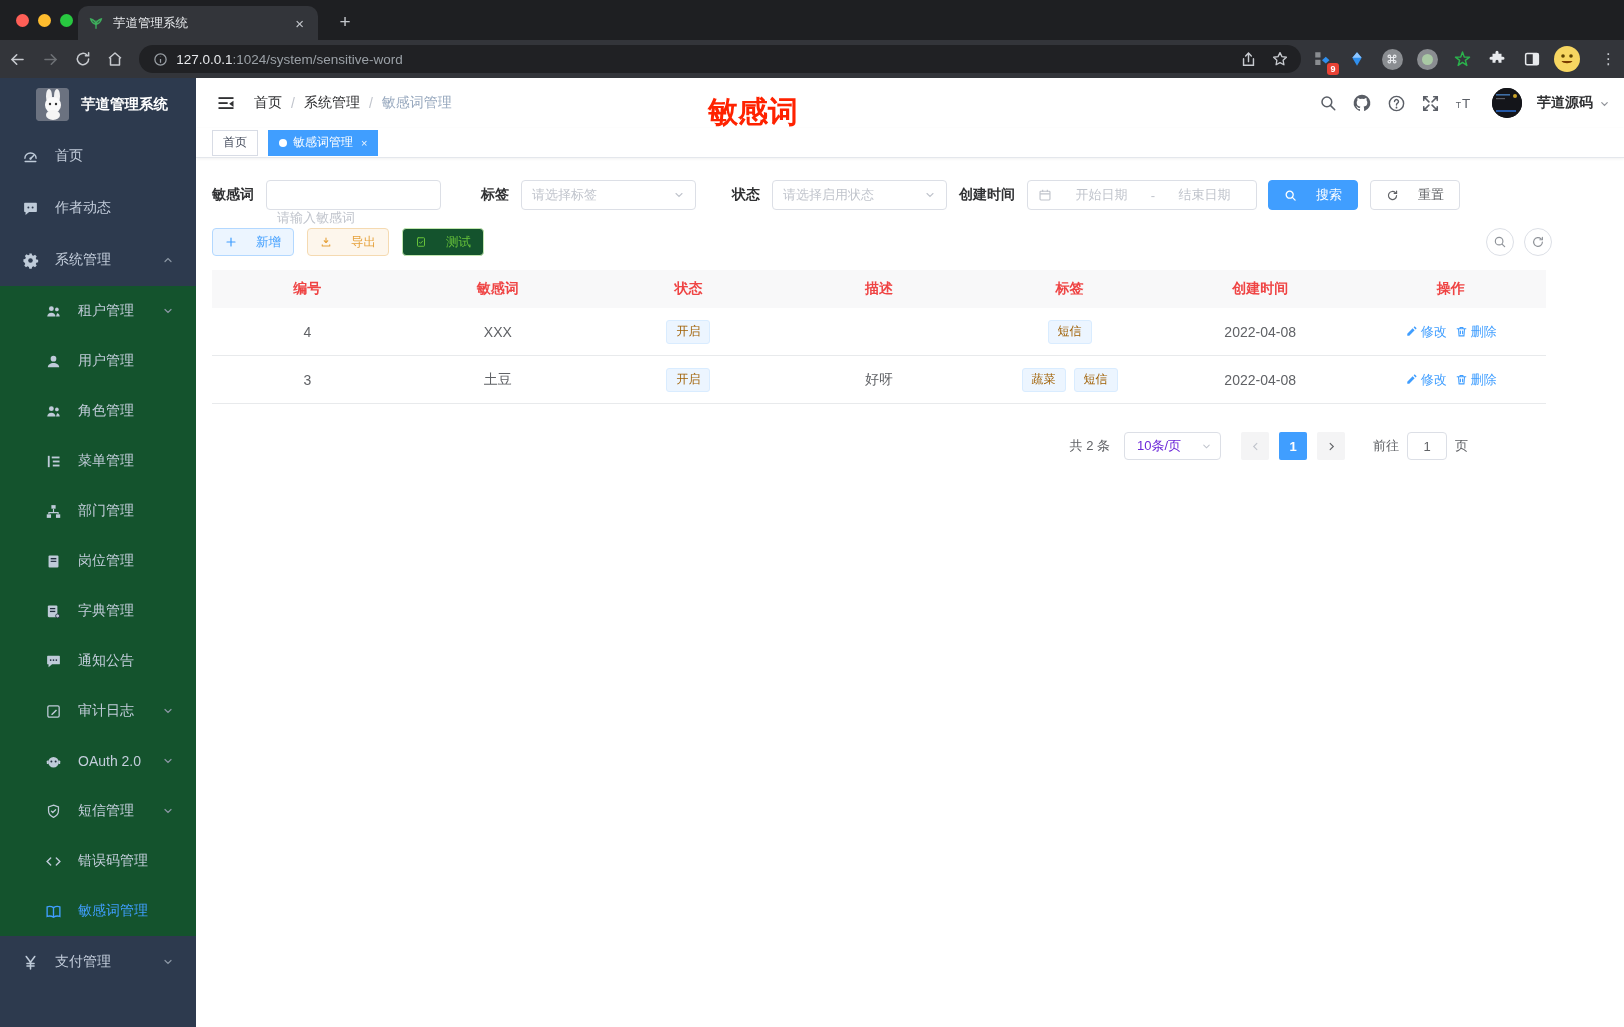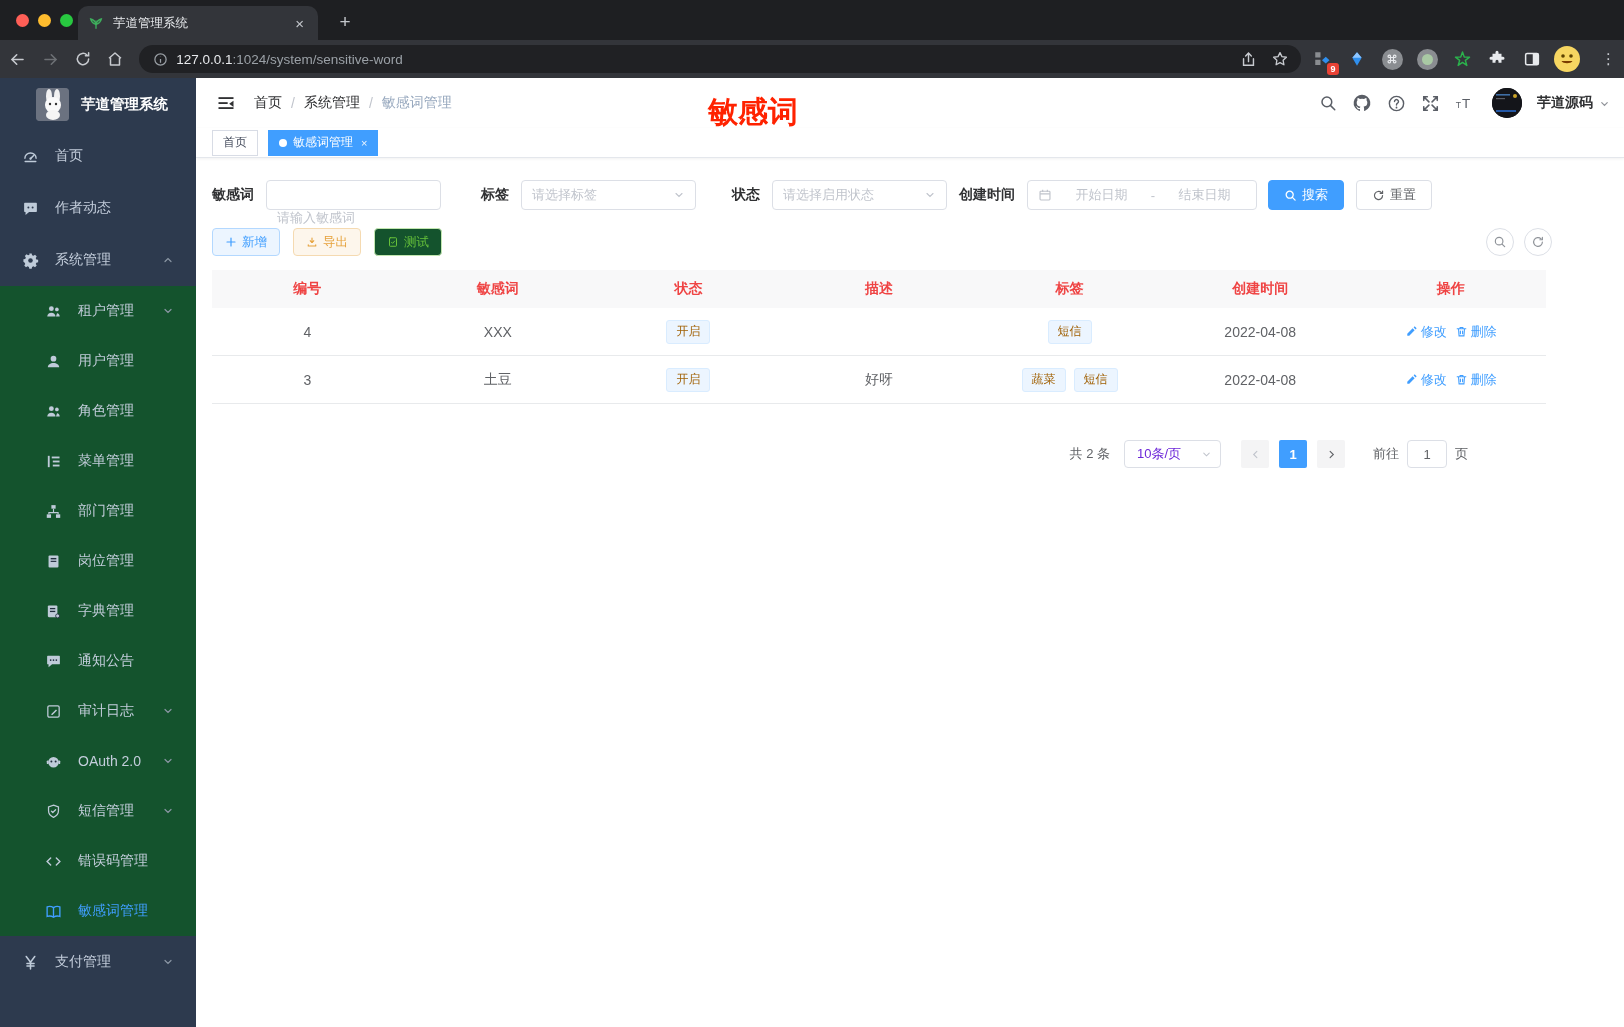--- a/index.html
+++ b/index.html
@@ -75,21 +75,21 @@
   
   .filter { display:flex; align-items:center; margin:22px 0 0 16px; height:30px; }
   .flabel { font-size:14px; font-weight:700; color:#303133; white-space:nowrap; }
   .fctl { height:30px; border:1px solid #dcdfe6; border-radius:4px; display:flex; align-items:center;
     font-size:13px; color:#c0c4cc; padding:0 10px; background:#fff; }
   .fctl input { border:none; outline:none; width:100%; font-size:13px; color:#606266; background:transparent; font-family:inherit;margin-top:44px; }
   .fctl input::placeholder { color:#c0c4cc; }
   .sel { justify-content:space-between; }
   .chev-d { color:#c0c4cc; }
   .btn { height:30px; border-radius:4px; font-size:13px; display:inline-flex; align-items:center; justify-content:center;
-    gap:5px; padding:0 15px; cursor:pointer; border:1px solid #dcdfe6; background:#fff; color:#606266; font-family:inherit; }
+    gap:19px; padding:0 15px; cursor:pointer; border:1px solid #dcdfe6; background:#fff; color:#606266; font-family:inherit; }
   .btn-primary { background:#409eff; border-color:#409eff; color:#fff; }
 
   
   .actions { display:flex; align-items:center; margin:18px 0 0 16px; gap:13px; position:relative; height:28px; }
   .btn-sm { height:28px; font-size:12.5px; padding:0 12px; }
   .btn-plain-blue { color:#409eff; background:#ecf5ff; border-color:#b3d8ff; }
   .btn-plain-yellow { color:#e6a23c; background:#fdf6ec; border-color:#f5dab1; }
   .btn-plain-green { color:#67c23a; background:#14532d; border-color:#c2e7b0; }
   .tool-circles { position:absolute; right:72px; top:0; display:flex; gap:10px; }
   .circ { width:28px; height:28px; border-radius:50%; border:1px solid #dcdfe6; background:#fff; color:#8f9399;
@@ -99,21 +99,21 @@
   .table { margin:14px 0 0 16px; width:1334px; font-size:14px; }
   .trow { display:flex; }
   .trow > div { flex:1; display:flex; align-items:center; justify-content:center; gap:8px; }
   .thead { background:#f8f8f9; height:38px; color:#ef4444; font-weight:700; }
   .tbody-row { height:48px; color:#606266; border-bottom:1px solid #e8eaec; }
   .eltag { height:24px; display:inline-flex; align-items:center; padding:0 9px; font-size:12px; border-radius:3px;
     background:#ecf5ff; border:1px solid #d9ecff; color:#a16207; }
   .oplink { color:#409eff; font-size:13px; display:inline-flex; align-items:center; gap:3px; cursor:pointer; }
 
   
-  .pager { width:1350px; margin-top:36px; display:flex; align-items:center; justify-content:flex-end; padding-right:78px;
+  .pager { width:1350px; margin-top:28px; display:flex; align-items:center; justify-content:flex-end; padding-right:78px;
     font-size:13px; color:#606266; gap:10px; }
   .pg-total { margin-right:4px; }
   .pg-size { width:97px; height:28px; border:1px solid #dcdfe6; border-radius:4px; display:flex; align-items:center;
     justify-content:space-between; padding:0 8px 0 12px; color:#6d28d9; margin-right:10px; }
   .pg-btn { width:28px; height:28px; background:#f4f4f5; border-radius:2px; display:flex; align-items:center;
     justify-content:center; color:#606266; font-size:13px; }
   .pg-btn.disabled { color:#c0c4cc; }
   .pg-cur { width:28px; height:28px; background:#409eff; color:#fff; border-radius:2px; display:flex;
     align-items:center; justify-content:center; font-weight:600; }
   .pg-goto { margin-left:18px; display:flex; align-items:center; gap:8px; }

